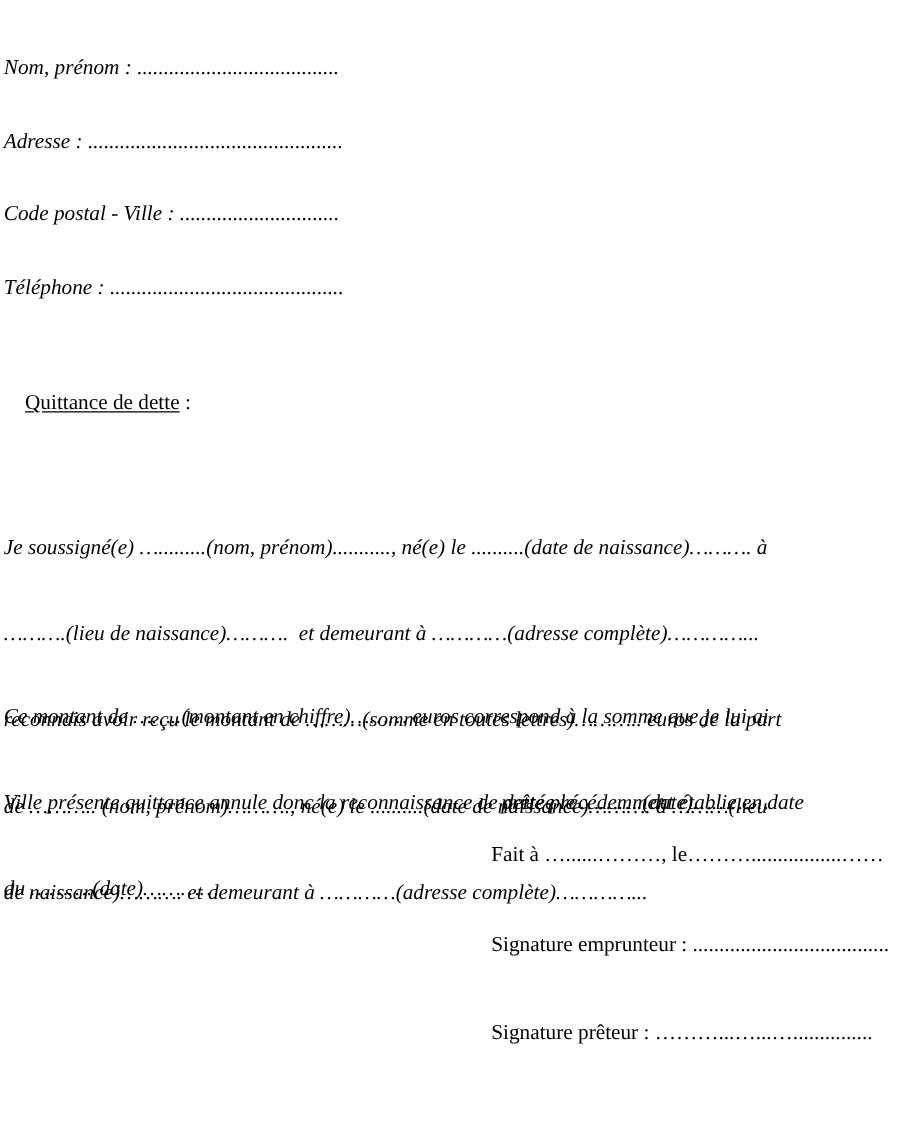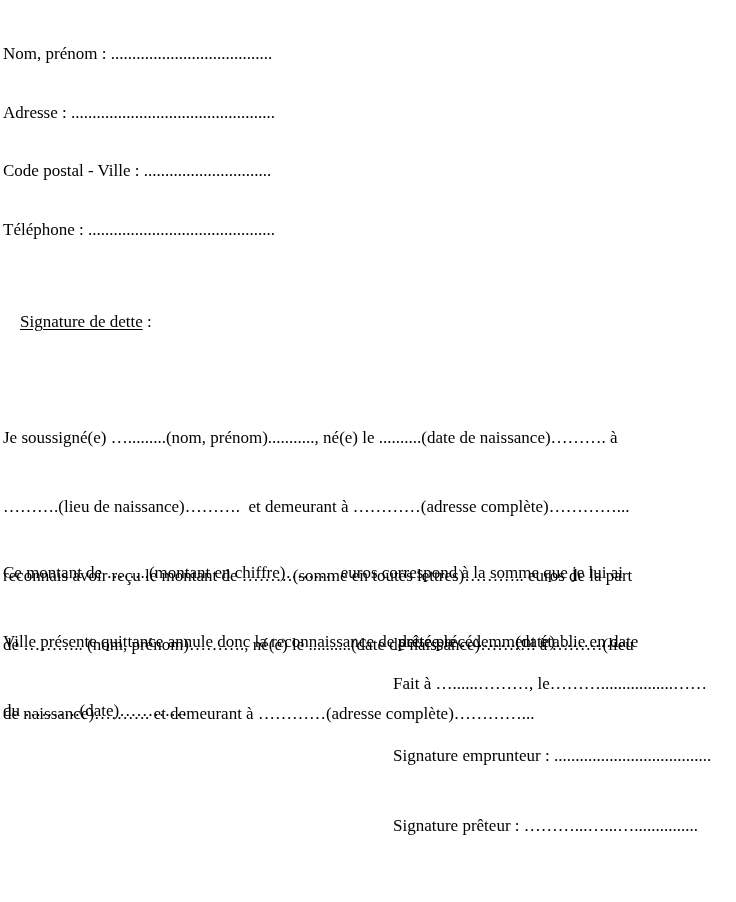--- a/index.html
+++ b/index.html
@@ -18,36 +18,36 @@
     overflow: hidden;
   }
   .block {
     position: absolute;
     white-space: pre;
   }
   .header-block { line-height: 19.5px; }
   .para-block   { line-height: 23px; }
   .single-line  { line-height: 20px; }
   .title-underlined { text-decoration: underline; text-underline-offset: 2px; }
-  .line { white-space: pre; }
+  .line { white-space: pre; font-style: italic; }
 </style>
 </head>
 <body>
 
 <div class="doc">
 
   <div class="block header-block" style="top:5px; left:3px;">
     <div class="line">Nom, prénom : ......................................</div>
     <div class="line">Adresse : ................................................</div>
     <div class="line">Code postal - Ville : ..............................</div>
     <div class="line">Téléphone : ............................................</div>
   </div>
 
   <div class="block single-line" style="top:292px; left:3px;">
-    <span class="title-underlined">Signature de dette</span><span> :</span>
+    <span class="title-underlined">Quittance de dette</span><span> :</span>
   </div>
 
   <div class="block para-block" style="top:380px; left:3px;">
     <div class="line">Je soussigné(e) ….........(nom, prénom)..........., né(e) le ..........(date de naissance)………. à</div>
     <div class="line">……….(lieu de naissance)……….  et demeurant à …………(adresse complète)…………...</div>
     <div class="line">reconnais avoir reçu le montant de ………(somme en toutes lettres)……….. euros de la part</div>
     <div class="line">de ……….. (nom, prénom)………., né(e) le ..........(date de naissance)………. à ………(lieu</div>
     <div class="line">de naissance)………. et demeurant à …………(adresse complète)…………...</div>
   </div>
 

